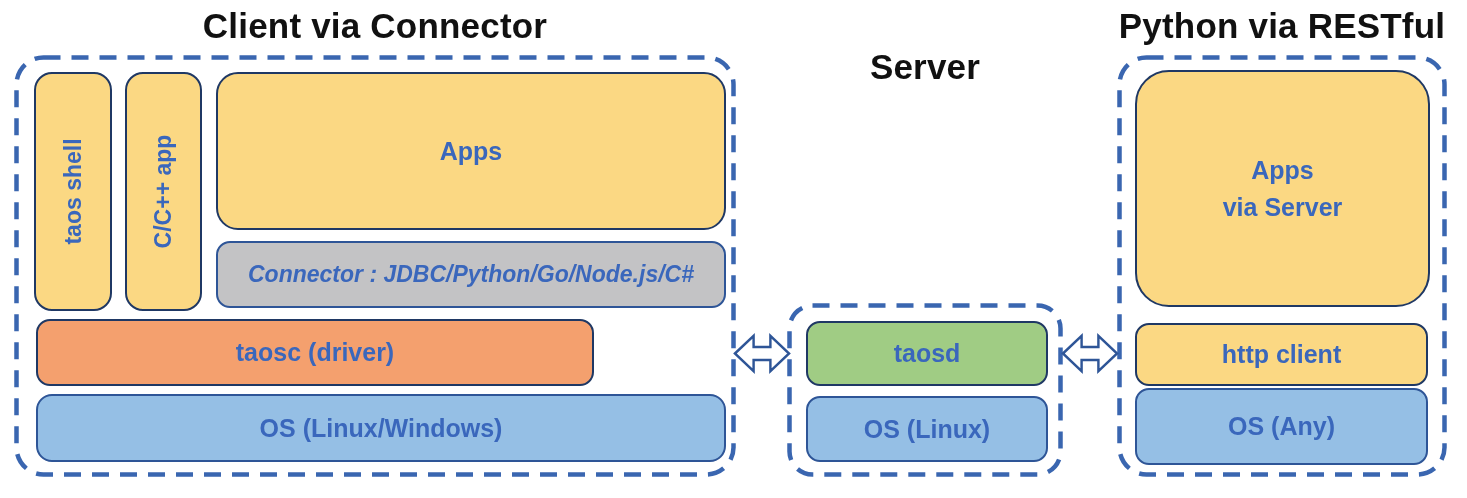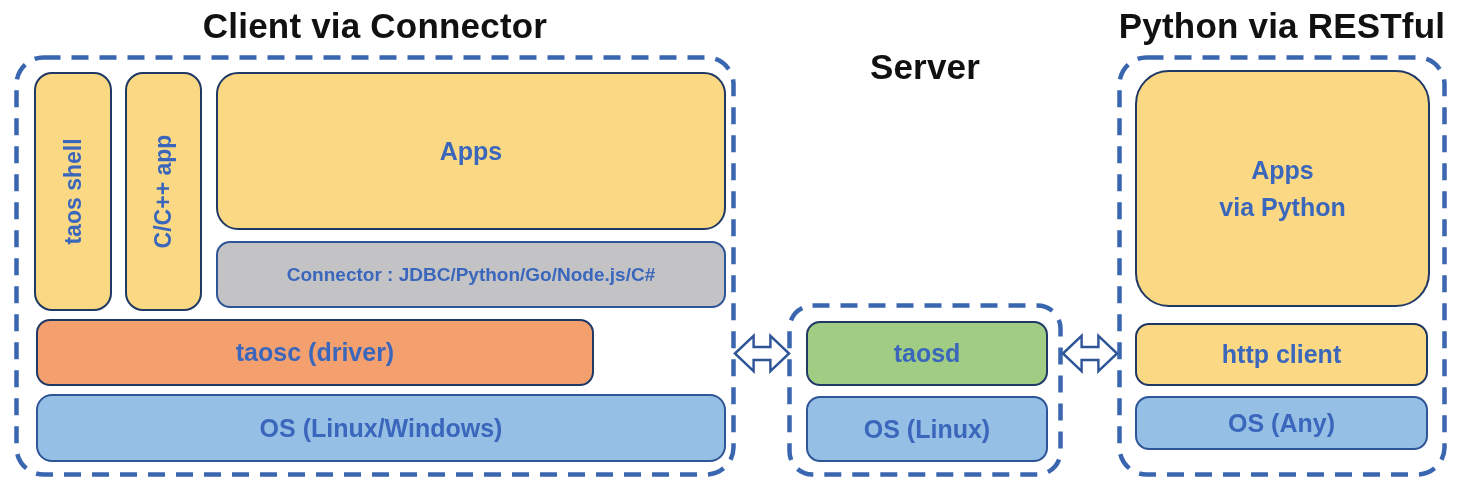--- a/index.html
+++ b/index.html
@@ -56,21 +56,21 @@
 
   .vbox { border-radius: 18px; }
   .vbox span {
     display: block;
     transform: rotate(-90deg);
     white-space: nowrap;
     font-size: 23px;
   }
 
   .apps-box { border-radius: 22px; }
-  .connector-box { font-size: 19px; }
+  .connector-box { font-size: 23px; font-style: italic; }
   .apps-restful-box {
     border-radius: 34px;
     flex-direction: column;
     line-height: 1.45;
   }
 
   .arrow-svg { display: block; width: 100%; height: 100%; overflow: visible; }
   .arrow-shape {
     fill: var(--arrow-fill);
     stroke: var(--arrow-stroke);
@@ -120,26 +120,26 @@
   <div class="abs box fill-orange" style="left:36px; top:319px; width:558px; height:67px;">taosc (driver)</div>
 
   <div class="abs box fill-blue border-blue" style="left:36px; top:394px; width:690px; height:68px;border-radius:16px;">OS (Linux/Windows)</div>
 
   <div class="abs box fill-blue border-blue" style="left:806px; top:396px; width:242px; height:66px;">OS (Linux)</div>
 
   <div class="abs box fill-green" style="left:806px; top:321px; width:242px; height:65px;">taosd</div>
 
   <div class="abs box apps-restful-box fill-yellow" style="left:1135px; top:70px; width:295px; height:237px;">
     <div>Apps</div>
-    <div>via Python</div>
+    <div>via Server</div>
   </div>
 
   <div class="abs box fill-yellow" style="left:1135px; top:323px; width:293px; height:63px;">http client</div>
 
-  <div class="abs box fill-blue border-blue" style="left:1135px; top:396px; width:293px; height:54px;">OS (Any)</div>
+  <div class="abs box fill-blue border-blue" style="left:1135px; top:388px; width:293px; height:77px;">OS (Any)</div>
 
   <div class="abs" style="left:734px; top:332px; width:56px; height:43px;">
     <svg class="arrow-svg" viewBox="0 0 60 44">
       <polygon class="arrow-shape" points="1,22 21,3 21,15 39,15 39,3 59,22 39,41 39,29 21,29 21,41"></polygon>
     </svg>
   </div>
 
   <div class="abs" style="left:1062px; top:332px; width:56px; height:43px;">
     <svg class="arrow-svg" viewBox="0 0 60 44">
       <polygon class="arrow-shape" points="1,22 21,3 21,15 39,15 39,3 59,22 39,41 39,29 21,29 21,41"></polygon>

